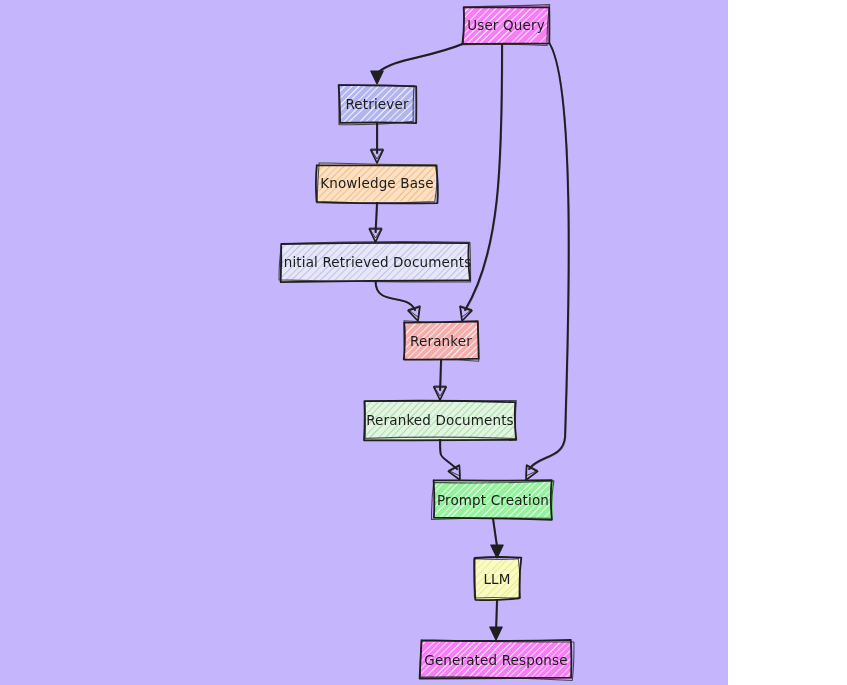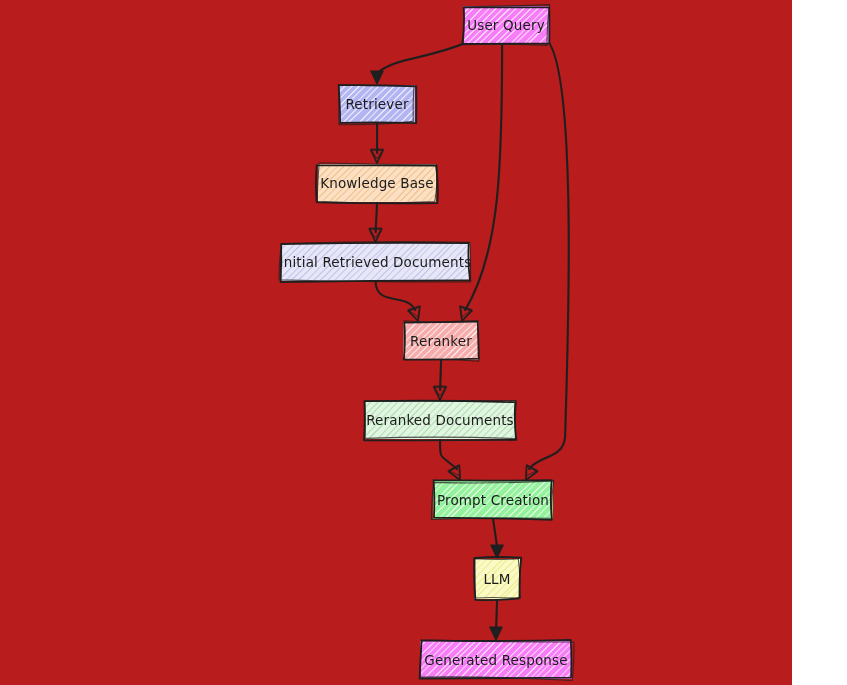--- a/index.html
+++ b/index.html
@@ -1,18 +1,18 @@
 <!DOCTYPE html>
 <html><head>
 <meta charset="utf-8">
 <style>
   html,body{margin:0;padding:0;background:#ffffff;}
   body{width:847px;height:685px;overflow:hidden;
        font-family:"DejaVu Sans","Liberation Sans",sans-serif;}
-  #stage{position:relative;width:792px;height:685px;background:#b91c1c;}
+  #stage{position:relative;width:728px;height:685px;background:#c4b5fd;}
   svg#flow{position:absolute;left:0;top:0;width:847px;height:685px;}
   .nodeLabel{
     font-family:"DejaVu Sans","Liberation Sans",sans-serif;
     font-size:13.5px;
     fill:#1b1b1b;
     dominant-baseline:middle;
     text-anchor:middle;
     letter-spacing:.15px;
   }
   .edgePath{fill:none;stroke:#1f1f1f;stroke-width:1.9;stroke-linecap:round;stroke-linejoin:round;}

